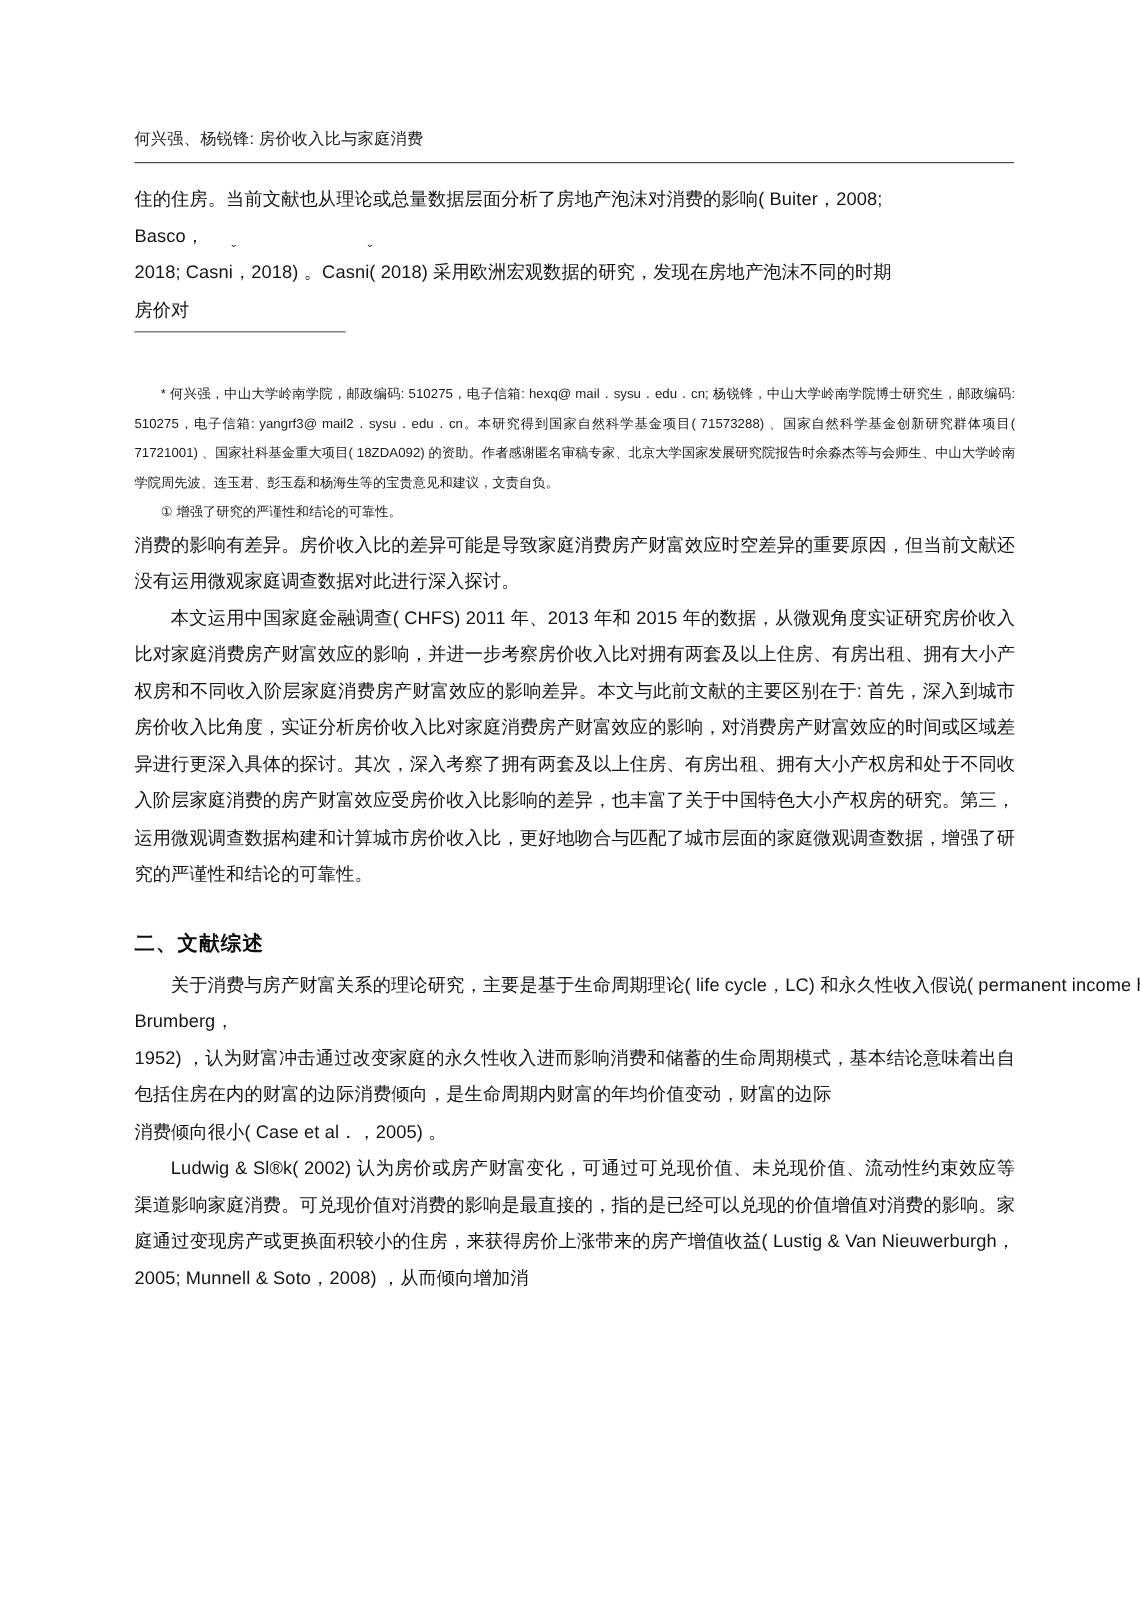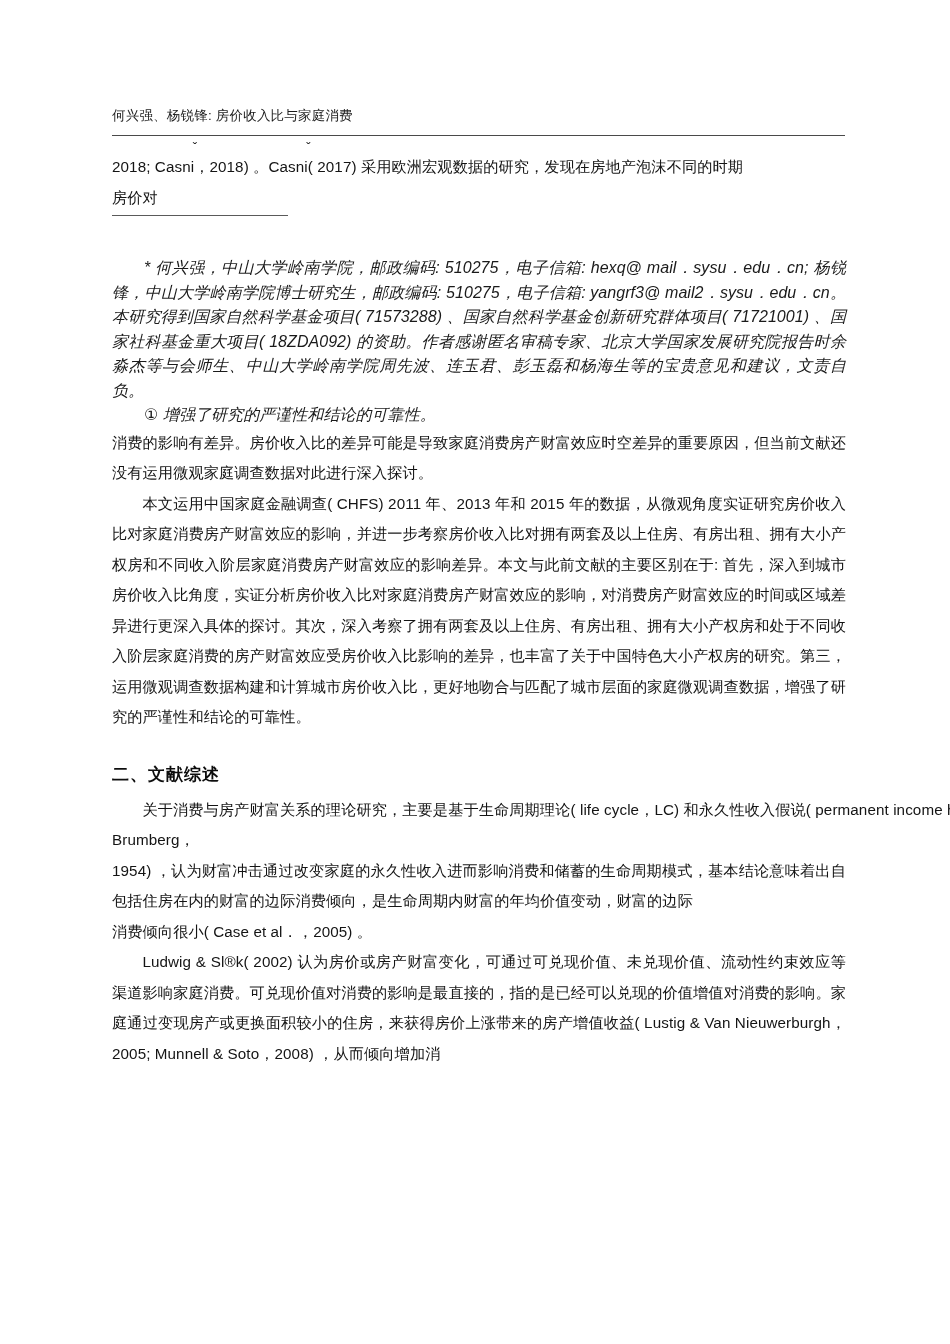--- a/index.html
+++ b/index.html
@@ -81,27 +81,26 @@
 
   
   .footnote-rule {
     width: 176px;
     height: 0;
     border-top: 1.1px solid #5a5a5a;
     margin-top: 2px;
   }
   .footnote-block {
     margin-top: 40px;
-    font-size: 16px;
+    font-size: 11px;
     line-height: 24.5px;
     color: #1a1a1a;
     text-align: justify;
     text-justify: inter-ideograph;
     letter-spacing: 0.05px;
-    font-style: italic;
   }
   .footnote-block p { margin: 0; }
   .fn-indent { text-indent: 2em; }
 
   
   .section-heading {
     margin-top: 26px;
     margin-bottom: 4px;
     font-size: 17px;
     line-height: 32px;
@@ -113,23 +112,27 @@
 </head>
 <body>
 
 <div class="page">
   <div class="content">
 
     <div class="running-head">何兴强、杨锐锋: 房价收入比与家庭消费</div>
     <div class="head-rule"></div>
 
     <div class="body-block first-after-rule">
+      <p class="para">
+        <span class="nowrap-line">住的住房。当前文献也从理论或总量数据层面分析了房地产泡沫对消费的影响( Buiter，2008;</span>
+        <span class="nowrap-line">Basco，</span>
+      </p>
 
       <p class="para">
-        <span class="nowrap-line"><span>2018; </span><span class="caron-word"><span>Casni</span><span class="caron-mark">ˇ</span></span><span>，2018) 。</span><span class="caron-word"><span>Casni</span><span class="caron-mark">ˇ</span></span><span>( 2017) 采用欧洲宏观数据的研究，发现在房地产泡沫不同的时期</span></span>
+        <span class="nowrap-line"><span>2018; </span><span class="caron-word"><span>Casni</span><span class="caron-mark">ˇ</span></span><span>，2018) 。</span><span class="caron-word"><span>Casni</span><span class="caron-mark">ˇ</span></span><span>( 2018) 采用欧洲宏观数据的研究，发现在房地产泡沫不同的时期</span></span>
         <span class="nowrap-line">房价对</span>
       </p>
     </div>
 
     <div class="footnote-rule"></div>
 
     <div class="footnote-block">
       <p class="fn-indent">* 何兴强，中山大学岭南学院，邮政编码: 510275，电子信箱: hexq@ mail．sysu．edu．cn; 杨锐锋，中山大学岭南学院博士研究生，邮政编码: 510275，电子信箱: yangrf3@ mail2．sysu．edu．cn。本研究得到国家自然科学基金项目( 71573288) 、国家自然科学基金创新研究群体项目( 71721001) 、国家社科基金重大项目( 18ZDA092) 的资助。作者感谢匿名审稿专家、北京大学国家发展研究院报告时余淼杰等与会师生、中山大学岭南学院周先波、连玉君、彭玉磊和杨海生等的宝贵意见和建议，文责自负。</p>
       <p class="fn-indent">① 增强了研究的严谨性和结论的可靠性。</p>
     </div>
@@ -140,20 +143,20 @@
       <p class="para indent">本文运用中国家庭金融调查( CHFS) 2011 年、2013 年和 2015 年的数据，从微观角度实证研究房价收入比对家庭消费房产财富效应的影响，并进一步考察房价收入比对拥有两套及以上住房、有房出租、拥有大小产权房和不同收入阶层家庭消费房产财富效应的影响差异。本文与此前文献的主要区别在于: 首先，深入到城市房价收入比角度，实证分析房价收入比对家庭消费房产财富效应的影响，对消费房产财富效应的时间或区域差异进行更深入具体的探讨。其次，深入考察了拥有两套及以上住房、有房出租、拥有大小产权房和处于不同收入阶层家庭消费的房产财富效应受房价收入比影响的差异，也丰富了关于中国特色大小产权房的研究。第三，运用微观调查数据构建和计算城市房价收入比，更好地吻合与匹配了城市层面的家庭微观调查数据，增强了研究的严谨性和结论的可靠性。</p>
     </div>
 
     <div class="section-heading">二、文献综述</div>
 
     <div class="body-block">
       <p class="para">
         <span class="nowrap-line" style="text-indent:2em; display:block;">关于消费与房产财富关系的理论研究，主要是基于生命周期理论( life cycle，LC) 和永久性收入假说( permanent income hypothesis，PIH) 的研究框架( Friedman，1957; Modigliani &amp;</span>
         <span class="nowrap-line">Brumberg，</span>
       </p>
-      <p class="para">1954) ，认为财富冲击通过改变家庭的永久性收入进而影响消费和储蓄的生命周期模式，基本结论意味着出自包括住房在内的财富的边际消费倾向，是生命周期内财富的年均价值变动，财富的边际</p>
+      <p class="para">1952) ，认为财富冲击通过改变家庭的永久性收入进而影响消费和储蓄的生命周期模式，基本结论意味着出自包括住房在内的财富的边际消费倾向，是生命周期内财富的年均价值变动，财富的边际</p>
       <p class="para">消费倾向很小( Case et al．，2005) 。</p>
 
       <p class="para indent">Ludwig &amp; Sl®k( 2002) 认为房价或房产财富变化，可通过可兑现价值、未兑现价值、流动性约束效应等渠道影响家庭消费。可兑现价值对消费的影响是最直接的，指的是已经可以兑现的价值增值对消费的影响。家庭通过变现房产或更换面积较小的住房，来获得房价上涨带来的房产增值收益( Lustig &amp; Van Nieuwerburgh，2005; Munnell &amp; Soto，2008) ，从而倾向增加消</p>
     </div>
 
   </div>
 </div>
 
 </body></html>

